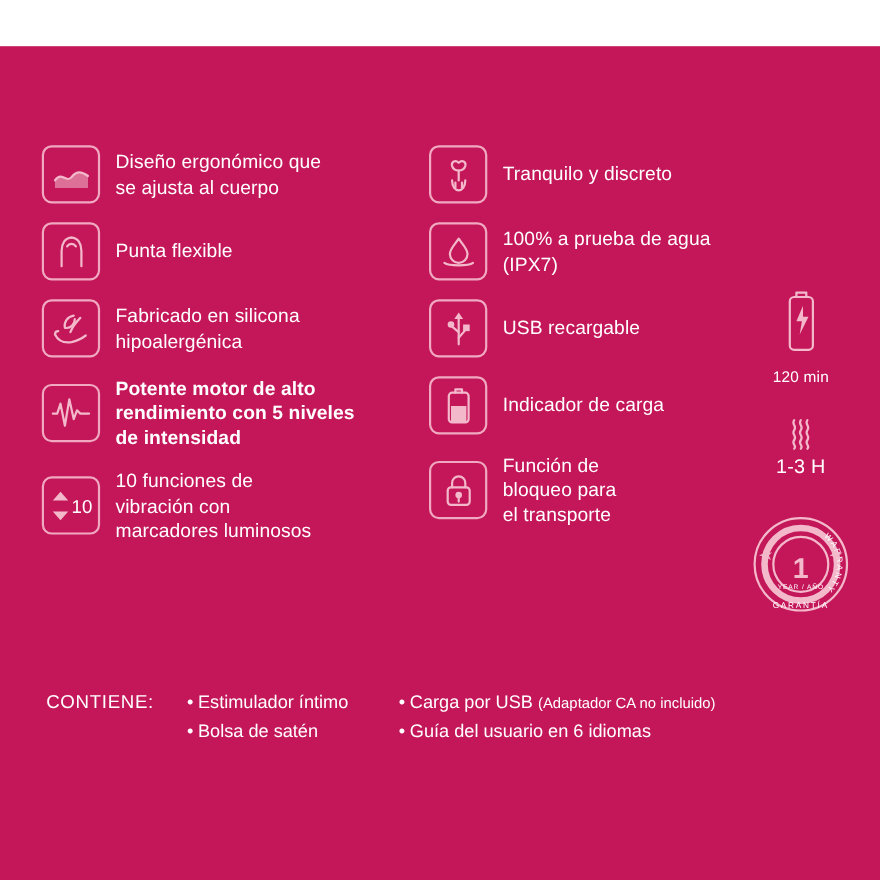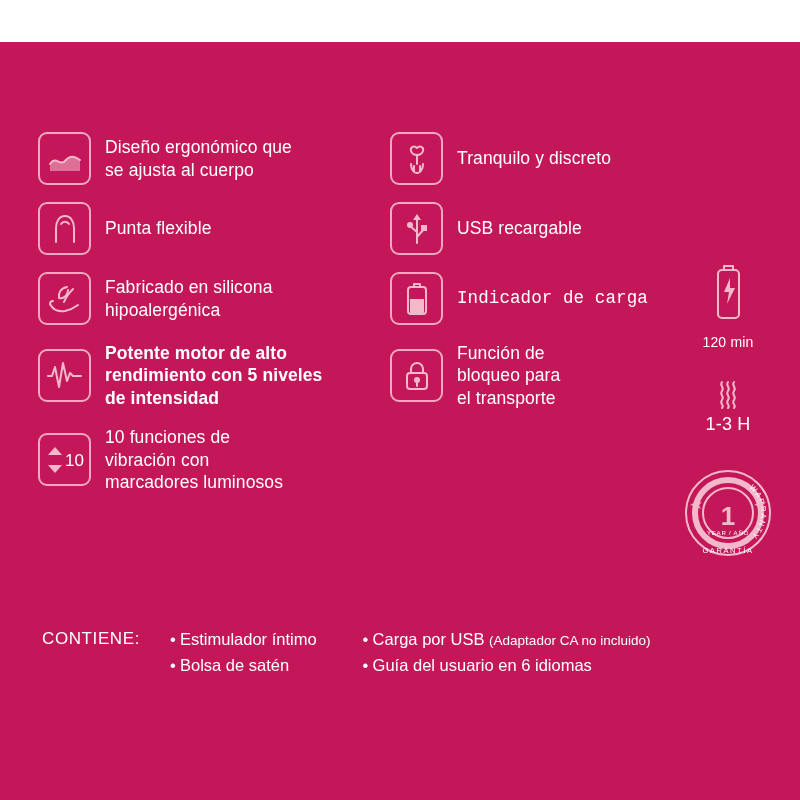--- a/index.html
+++ b/index.html
@@ -211,20 +211,30 @@
           <svg width="30" height="34" viewBox="0 0 30 34">
             <path class="st" d="M15 6c-3-3-7-1-6 3 1 3 4 4 6 4 2 0 5-1 6-4 1-4-3-6-6-3z"></path>
             <path class="st" d="M15 13v9"></path>
             <path class="st" d="M9 22c0 6 3 9 6 9s6-3 6-9"></path>
             <path class="st" d="M12 24v5M18 24v5"></path>
           </svg>
         </div>
         <div class="feature-label" style="white-space:pre-line;">Tranquilo y discreto</div>
       </div>
 
+      <div class="feature lf1">
+        <div class="icon-box">
+          <svg width="32" height="32" viewBox="0 0 32 32">
+            <path class="st" d="M16 4c-4 6-8 9-8 14a8 8 0 0016 0c0-5-4-8-8-14z"></path>
+            <path class="st" d="M3 26c4 3 22 3 26 0"></path>
+          </svg>
+        </div>
+        <div class="feature-label" style="white-space:pre-line;">100% a prueba de agua
+(IPX7)</div>
+      </div>
 
       <div class="feature lf2">
         <div class="icon-box">
           <svg width="30" height="34" viewBox="0 0 30 34">
             <path class="st" d="M15 31V7"></path>
             <path class="stf" d="M15 2l4 6h-8z"></path>
             <path class="st" d="M15 20l-7-6"></path>
             <circle class="stf" cx="8" cy="13" r="3"></circle>
             <path class="st" d="M15 25l7-8"></path>
             <rect class="stf" x="19" y="13" width="6" height="6"></rect>
@@ -234,21 +244,21 @@
       </div>
 
       <div class="feature lf3">
         <div class="icon-box">
           <svg width="26" height="36" viewBox="0 0 26 36">
             <rect class="st" x="4" y="6" width="18" height="27" rx="3"></rect>
             <path class="st" d="M10 6V3h6v3"></path>
             <path class="stf" d="M6 18h14v13a2 2 0 01-2 2H8a2 2 0 01-2-2z"></path>
           </svg>
         </div>
-        <div class="feature-label" style="white-space:pre-line;font-family:Liberation Mono, monospace;">Indicador de carga</div>
+        <div class="feature-label" style="white-space:pre-line;">Indicador de carga</div>
       </div>
 
       <div class="feature lf4">
         <div class="icon-box">
           <svg width="30" height="34" viewBox="0 0 30 34">
             <rect class="st" x="5" y="14" width="20" height="16" rx="3"></rect>
             <path class="st" d="M9 14v-4a6 6 0 0112 0v4"></path>
             <circle class="stf" cx="15" cy="21" r="3"></circle>
             <path class="st" d="M15 23v4"></path>
           </svg>

